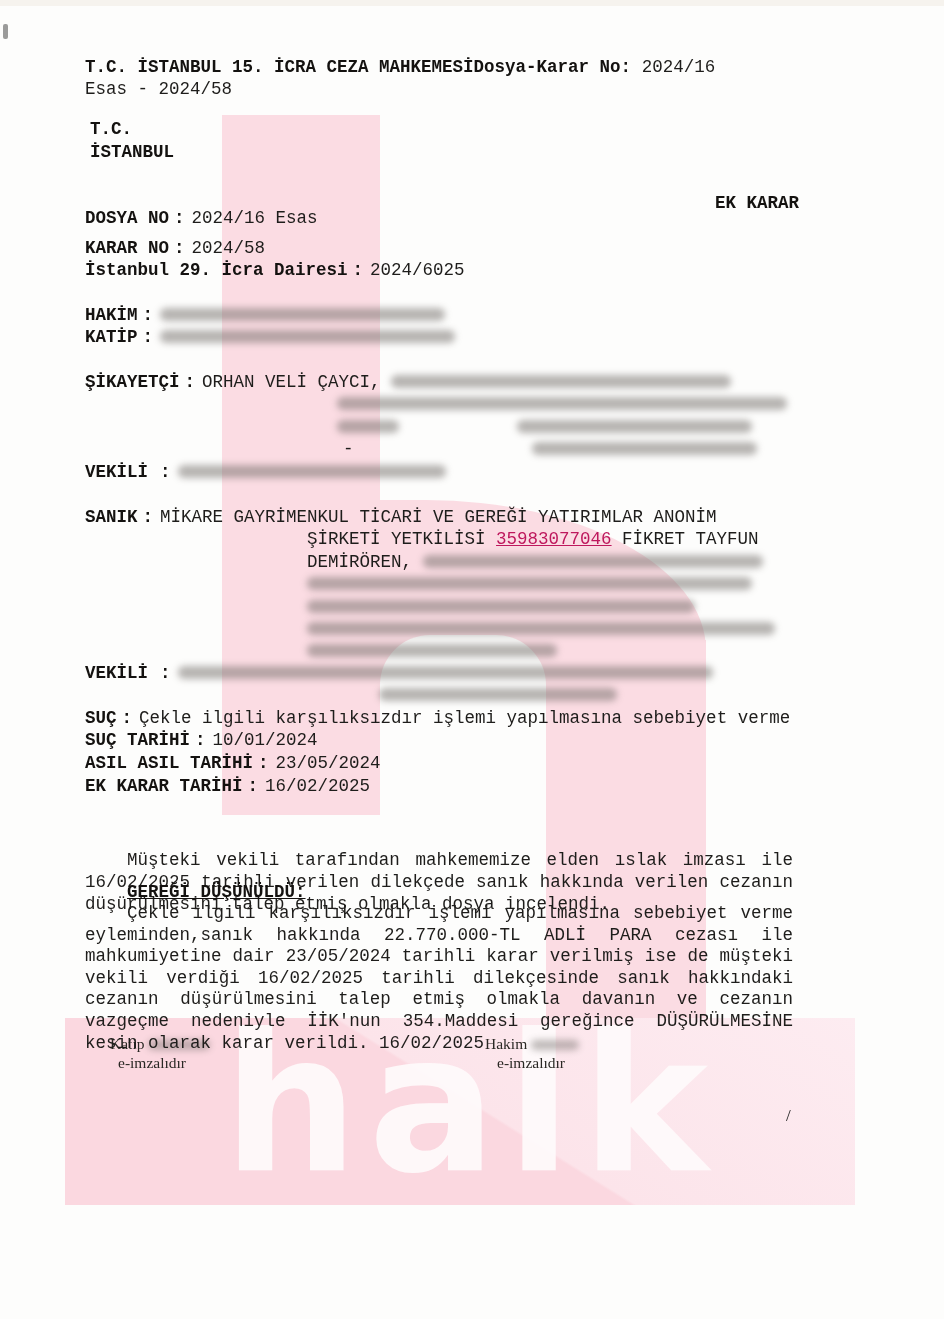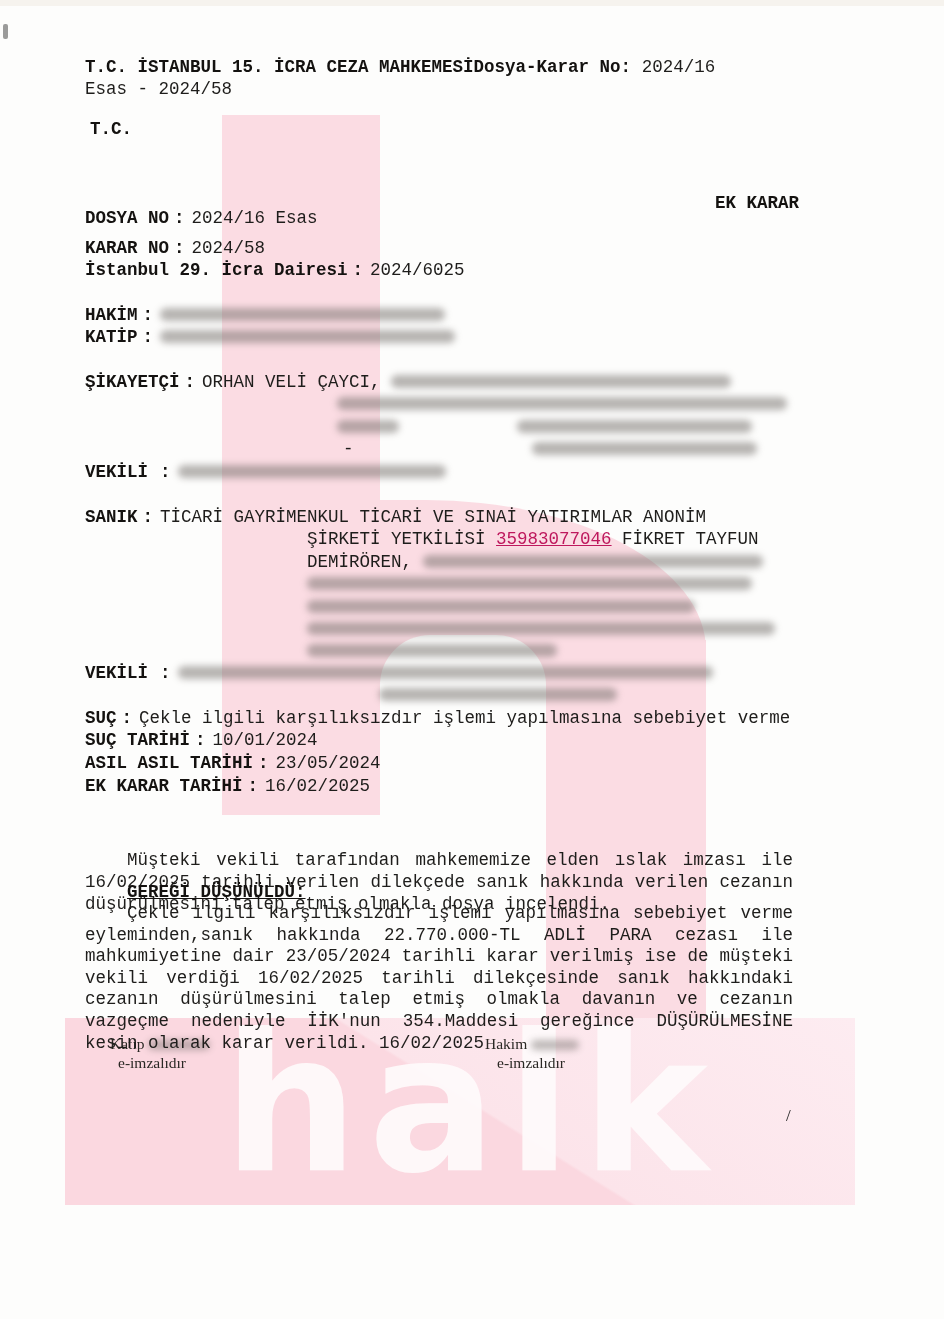--- a/index.html
+++ b/index.html
@@ -69,20 +69,21 @@
 
   <div class="content">
 
     <div class="blk" style="top:56px;width:652px;">
       <span class="lbl">T.C. İSTANBUL 15. İCRA CEZA MAHKEMESİ</span><span class="lbl">Dosya-Karar No:</span>
       <span class="val">2024/16 Esas - 2024/58</span>
     </div>
 
     <div class="blk" style="top:118px;left:5px;line-height:22.6px;">
       <div class="lbl">T.C.</div>
+      <div class="lbl">İSTANBUL</div>
     </div>
 
     <div class="blk right lbl" style="top:192px;">EK KARAR</div>
 
     <div class="blk" style="top:207px;">
       <span class="lbl">DOSYA NO</span><span class="cln">:</span><span class="val">2024/16 Esas</span>
     </div>
     <div class="blk" style="top:237px;">
       <span class="lbl">KARAR NO</span><span class="cln">:</span><span class="val">2024/58</span>
     </div>
@@ -103,21 +104,21 @@
       <span class="sp" style="margin-left:252px;"></span><span class="blur" style="width:450px;"></span>
       <span class="sp" style="margin-left:252px;"></span><span class="blur" style="width:62px;"></span><span class="sp" style="width:118px;"></span><span class="blur" style="width:235px;"></span>
       <span class="sp" style="margin-left:258px;"></span><span class="val">-</span><span class="sp" style="width:178px;"></span><span class="blur" style="width:225px;"></span>
     </div>
 
     <div class="blk" style="top:461px;">
       <span class="lbl">VEKİLİ</span><span class="cln" style="padding-left:12px;">:</span><span class="blur" style="width:268px;"></span>
     </div>
 
     <div class="blk" style="top:506px;">
-      <span class="lbl">SANIK</span><span class="cln">:</span><span class="val">TİCARİ GAYRİMENKUL TİCARİ VE SINAİ YATIRIMLAR ANONİM</span>
+      <span class="lbl">SANIK</span><span class="cln">:</span><span class="val">MİKARE GAYRİMENKUL TİCARİ VE GEREĞİ YATIRIMLAR ANONİM</span>
       <span class="ind">
         <span class="val">ŞİRKETİ YETKİLİSİ</span>
         <a class="tcid" href="#">35983077046</a>
         <span class="val">FİKRET TAYFUN</span>
       </span>
       <span class="ind">
         <span class="val">DEMİRÖREN,</span>
         <span class="blur" style="width:340px;"></span>
       </span>
       <span class="ind"><span class="blur" style="width:445px;"></span></span>

